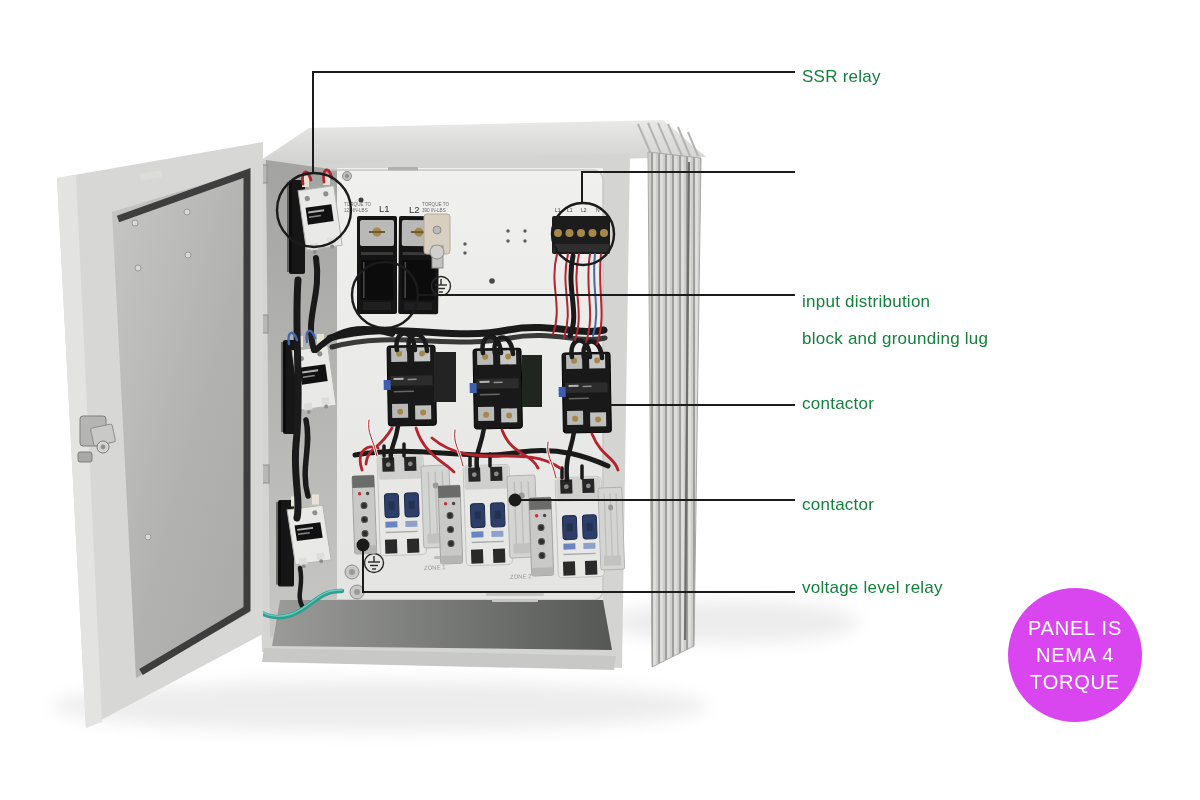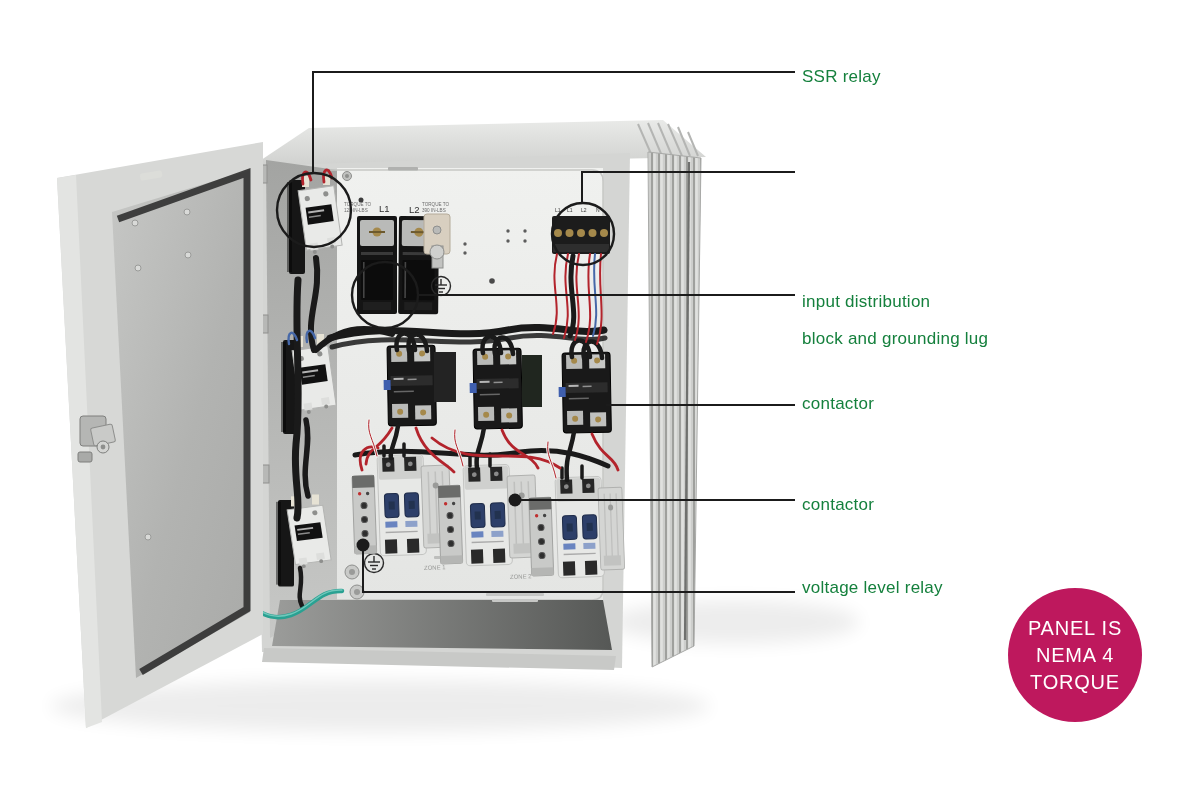--- a/index.html
+++ b/index.html
@@ -3,21 +3,21 @@
 <meta charset="utf-8">
 <style>
   html,body{margin:0;padding:0;background:#ffffff;}
   .stage{position:relative;width:1200px;height:800px;background:#ffffff;overflow:hidden;
          font-family:"Liberation Sans",sans-serif;}
   .art{position:absolute;left:0;top:0;}
   .callout-label{position:absolute;left:802px;font-size:17px;line-height:22px;
          color:#15803d;letter-spacing:.25px;white-space:nowrap;}
   .callout-label.two-line{line-height:37px;}
   .badge{position:absolute;left:1008px;top:588px;width:134px;height:134px;border-radius:50%;
-         background:#be185d;color:#ffffff;display:flex;flex-direction:column;
+         background:#d946ef;color:#ffffff;display:flex;flex-direction:column;
          align-items:center;justify-content:center;text-align:center;
          font-size:20px;line-height:27px;letter-spacing:.8px;}
   svg text{font-family:"Liberation Sans",sans-serif;}
 </style>
 </head>
 <body>
 
 <div class="stage">
 
 <svg class="art" width="1200" height="800" viewBox="0 0 1200 800">

